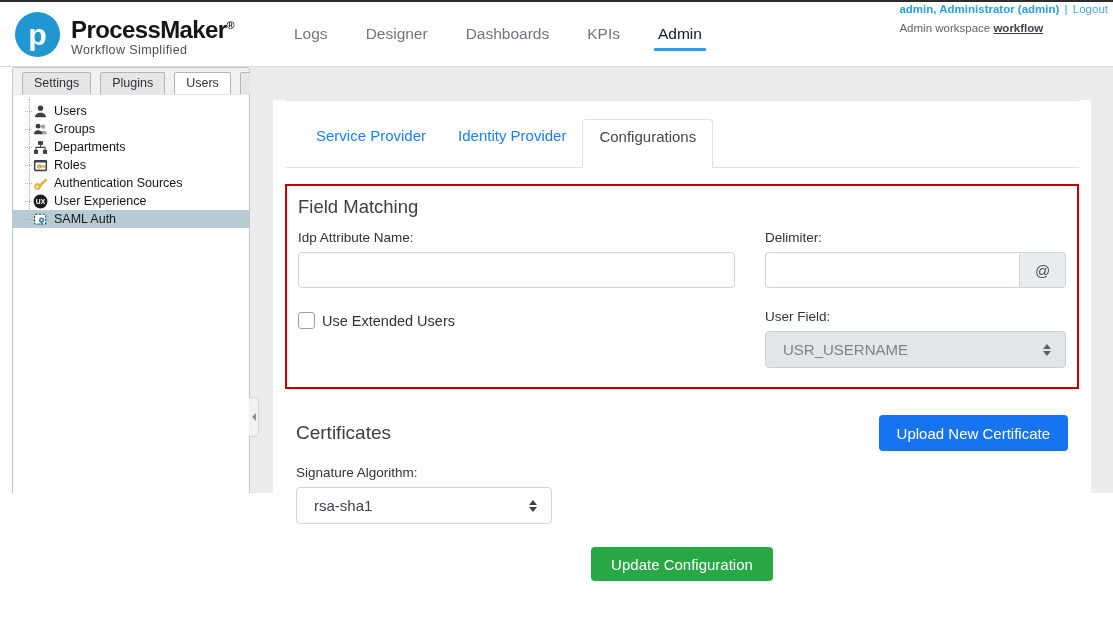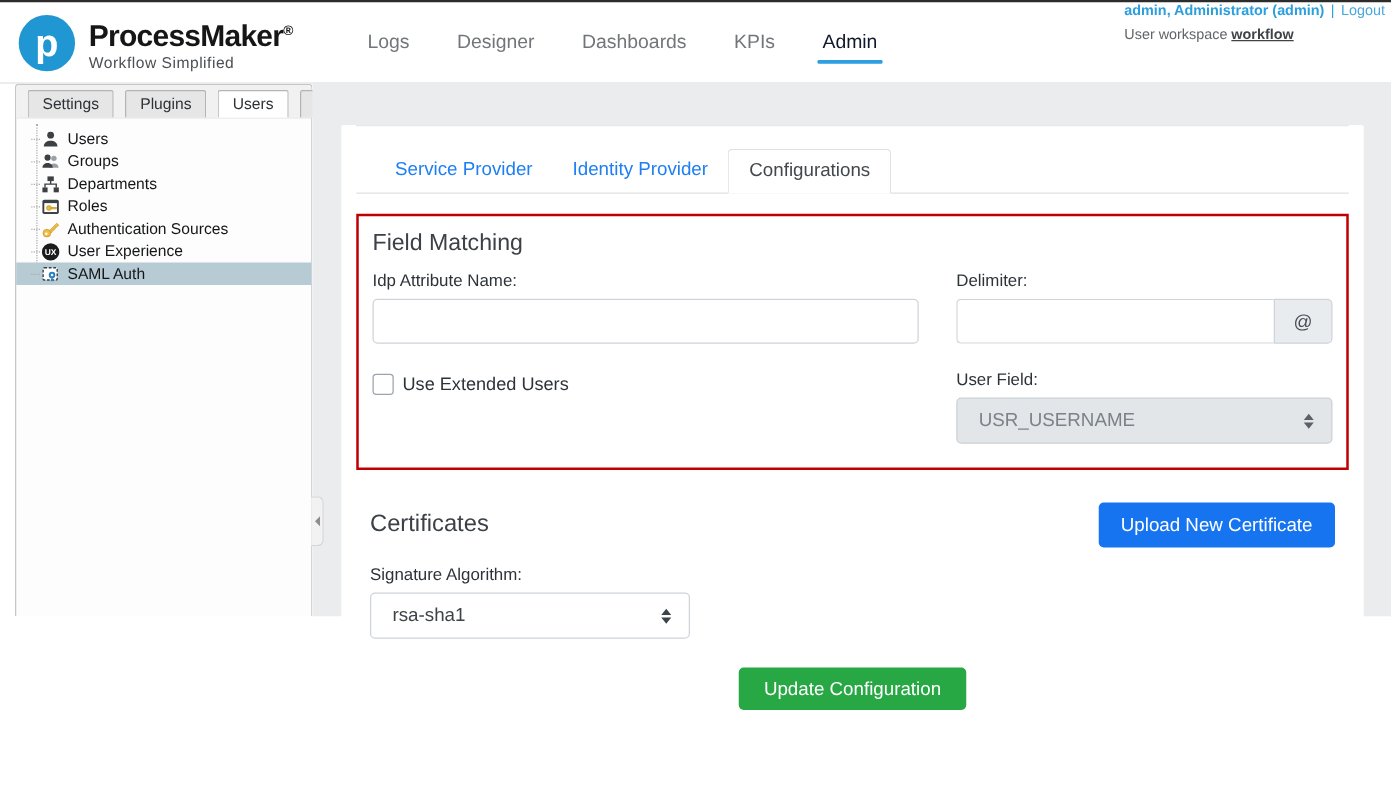--- a/index.html
+++ b/index.html
@@ -46,21 +46,21 @@
   .collapse-handle { position:absolute; left:249px; top:330px; width:10px; height:40px; background:#f2f2f2; border:1px solid #d6d6d6; border-left:none; border-radius:0 5px 5px 0; display:flex; align-items:center; justify-content:center; cursor:pointer; z-index:3; }
   .collapse-arrow { width:0; height:0; border-top:4px solid transparent; border-bottom:4px solid transparent; border-right:4px solid #8d8d8d; }
 
   .main-region { flex:1; background:#eaecee; padding:19px 22px 0 23px; }
   .card { background:#fff; height:538px; padding:0 12px; border-radius:2px; }
 
   .page-title { margin:0; padding:19px 11px 0; font-size:21px; font-weight:400; color:#3b4147; }
   .title-hr { border:none; border-top:1px solid #e6e8ea; margin:14px 0 0; }
 
   .tabs { display:flex; margin-top:18px; padding-left:15px; border-bottom:1px solid #dee2e6; }
-  .tab { padding:8px 16px 9px; font-size:15px; color:#1d7ff2; cursor:pointer; margin-bottom:-1px; }
+  .tab { padding:8px 16px 22px; font-size:15px; color:#1d7ff2; cursor:pointer; margin-bottom:-1px; }
   .tab.active { color:#42484d; background:#fff; border:1px solid #dee2e6; border-bottom-color:#fff; border-radius:4px 4px 0 0; }
 
   .fieldset { margin-top:16px; border:2px solid #c00000; padding:8px 11px 19px; background:#fff; }
   .fm-heading { margin:2px 0 0; font-size:18.5px; font-weight:400; color:#3b4147; }
   .fm-grid { display:flex; gap:30px; margin-top:12px; }
   .fm-left { width:437px; flex:none; }
   .fm-right { width:301px; flex:none; }
   .field-label { font-size:13.5px; color:#2e3338; margin-bottom:7px; }
   .text-input { width:100%; height:36px; border:1px solid #ced4da; border-radius:4px; padding:0 12px; font-size:14px; font-family:"Liberation Sans", sans-serif; color:#333; background:#fff; outline:none; }
   .input-group { display:flex; }
@@ -113,21 +113,21 @@
     <div class="nav-item active">Admin</div>
   </nav>
 
   <div class="userbox">
     <div class="user-line">
       <span>admin, Administrator (admin)</span>
       <span class="sep">|</span>
       <span class="logout">Logout</span>
     </div>
     <div class="ws-line">
-      <span>User workspace </span><span class="ws-name">workflow</span>
+      <span>Admin workspace </span><span class="ws-name">workflow</span>
     </div>
   </div>
 </div>
 
 <div class="content">
 
   <div class="sidebar-col">
     <div class="sidebar">
       <div class="side-tabs">
         <div class="side-tab">Settings</div>

